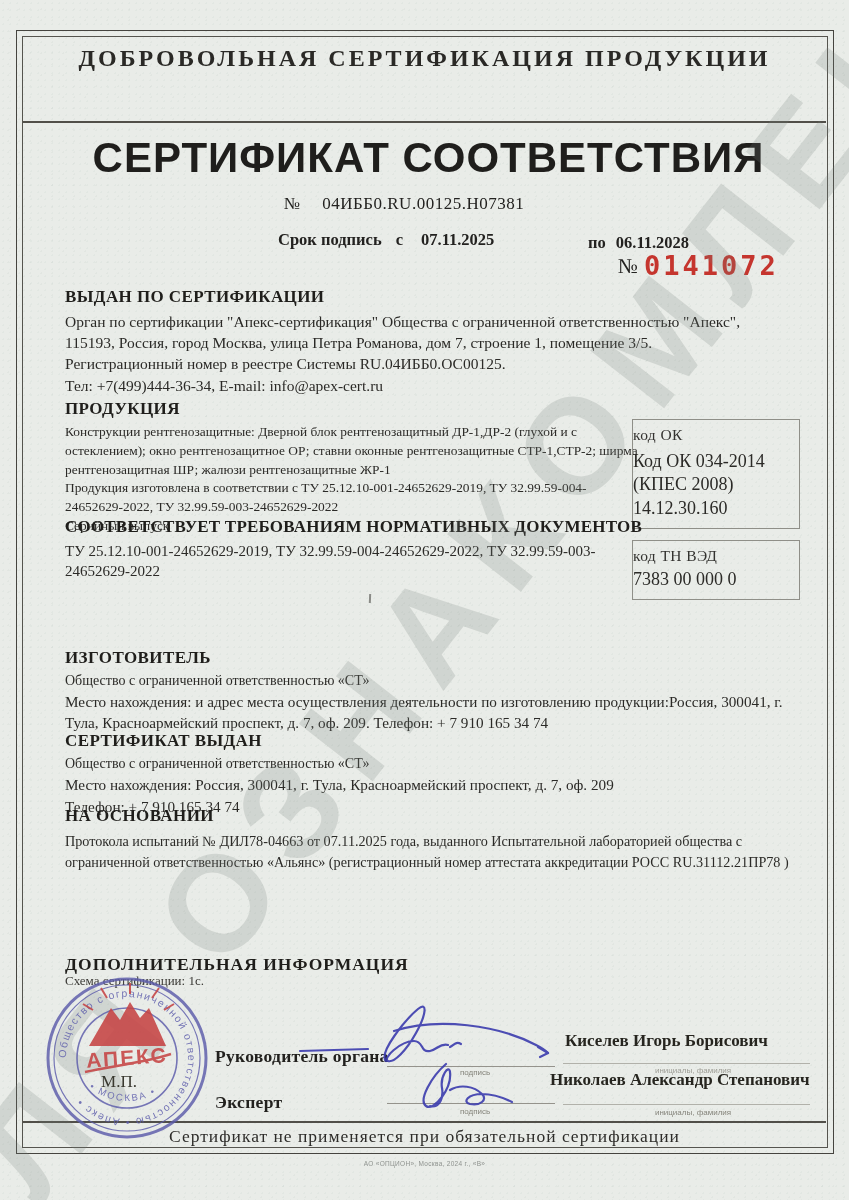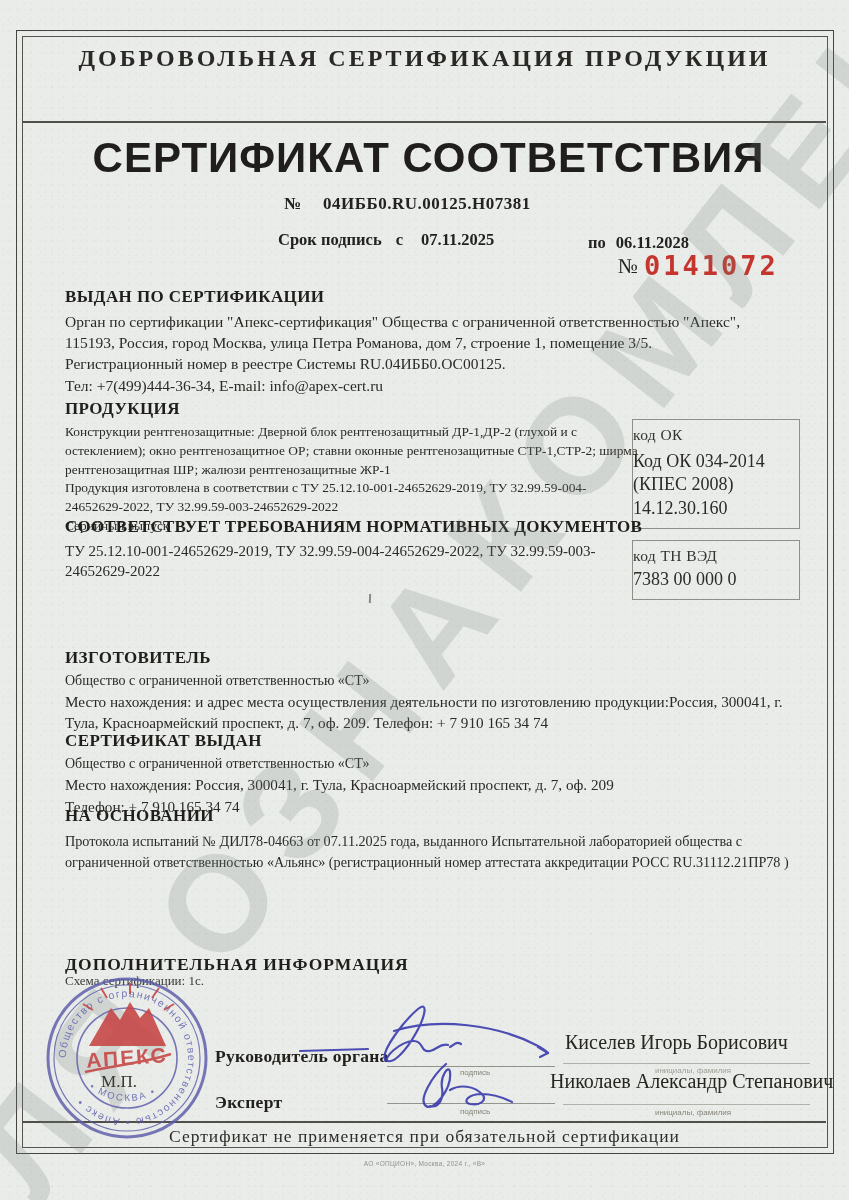--- a/index.html
+++ b/index.html
@@ -45,21 +45,21 @@
   
   .band-title{
     top:45px;left:0;right:0;text-align:center;
     font-weight:bold;font-size:24px;letter-spacing:3px;color:#2a2926;
   }
   .main-title{
     top:134px;left:0;right:0;text-align:center;
     font-family:"Liberation Sans", sans-serif;font-weight:bold;
     font-size:42px;letter-spacing:1px;color:#1f1e1c;padding-left:8px;
   }
-  .cert-no-row{top:194px;left:284px;font-weight:bold;font-size:17px;}
+  .cert-no-row{top:194px;left:284px;font-weight:normal;font-size:17px;}
   .cert-no-row .num{margin-left:22px;letter-spacing:0.5px;}
   .validity-row{top:230px;left:278px;font-weight:bold;font-size:16.5px;}
   .validity-row .vl{margin-right:14px;}
   .validity-row .fl{margin-right:18px;}
   .to-row{top:233px;left:588px;font-weight:bold;font-size:16.5px;}
   .to-row .tl{margin-right:10px;}
   .blank-row{top:250px;left:618px;font-size:21px;}
   .blank-no{
     font-family:"DejaVu Sans Mono", monospace;font-weight:bold;
     font-size:27px;color:#c5352e;letter-spacing:3px;margin-left:6px;
@@ -121,21 +121,21 @@
   .sig-line1{top:1066px;left:387px;width:168px;}
   .sig-line2{top:1103px;left:387px;width:168px;}
   .name-line{height:1px;background:rgba(140,138,128,.6);}
   .name-line1{top:1063px;left:563px;width:247px;}
   .name-line2{top:1104px;left:563px;width:247px;}
   .caption{font-family:"Liberation Sans",sans-serif;font-size:8px;color:#85847b;text-align:center;}
   .cap-sign1{top:1068px;left:430px;width:90px;}
   .cap-sign2{top:1107px;left:430px;width:90px;}
   .cap-name1{top:1066px;left:608px;width:170px;opacity:.75;}
   .cap-name2{top:1108px;left:608px;width:170px;}
-  .sig-name{font-size:20px;color:#26251f;}
+  .sig-name{font-size:17px;color:#26251f;font-weight:bold;}
   .name1{top:1031px;left:565px;}
   .name2{top:1070px;left:550px;}
   .sig-svg{z-index:7;}
   .sig1{top:1001px;left:298px;}
   .sig2{top:1060px;left:408px;}
 
   
   .stamp-svg{top:958px;left:25px;z-index:6;}
 
   

